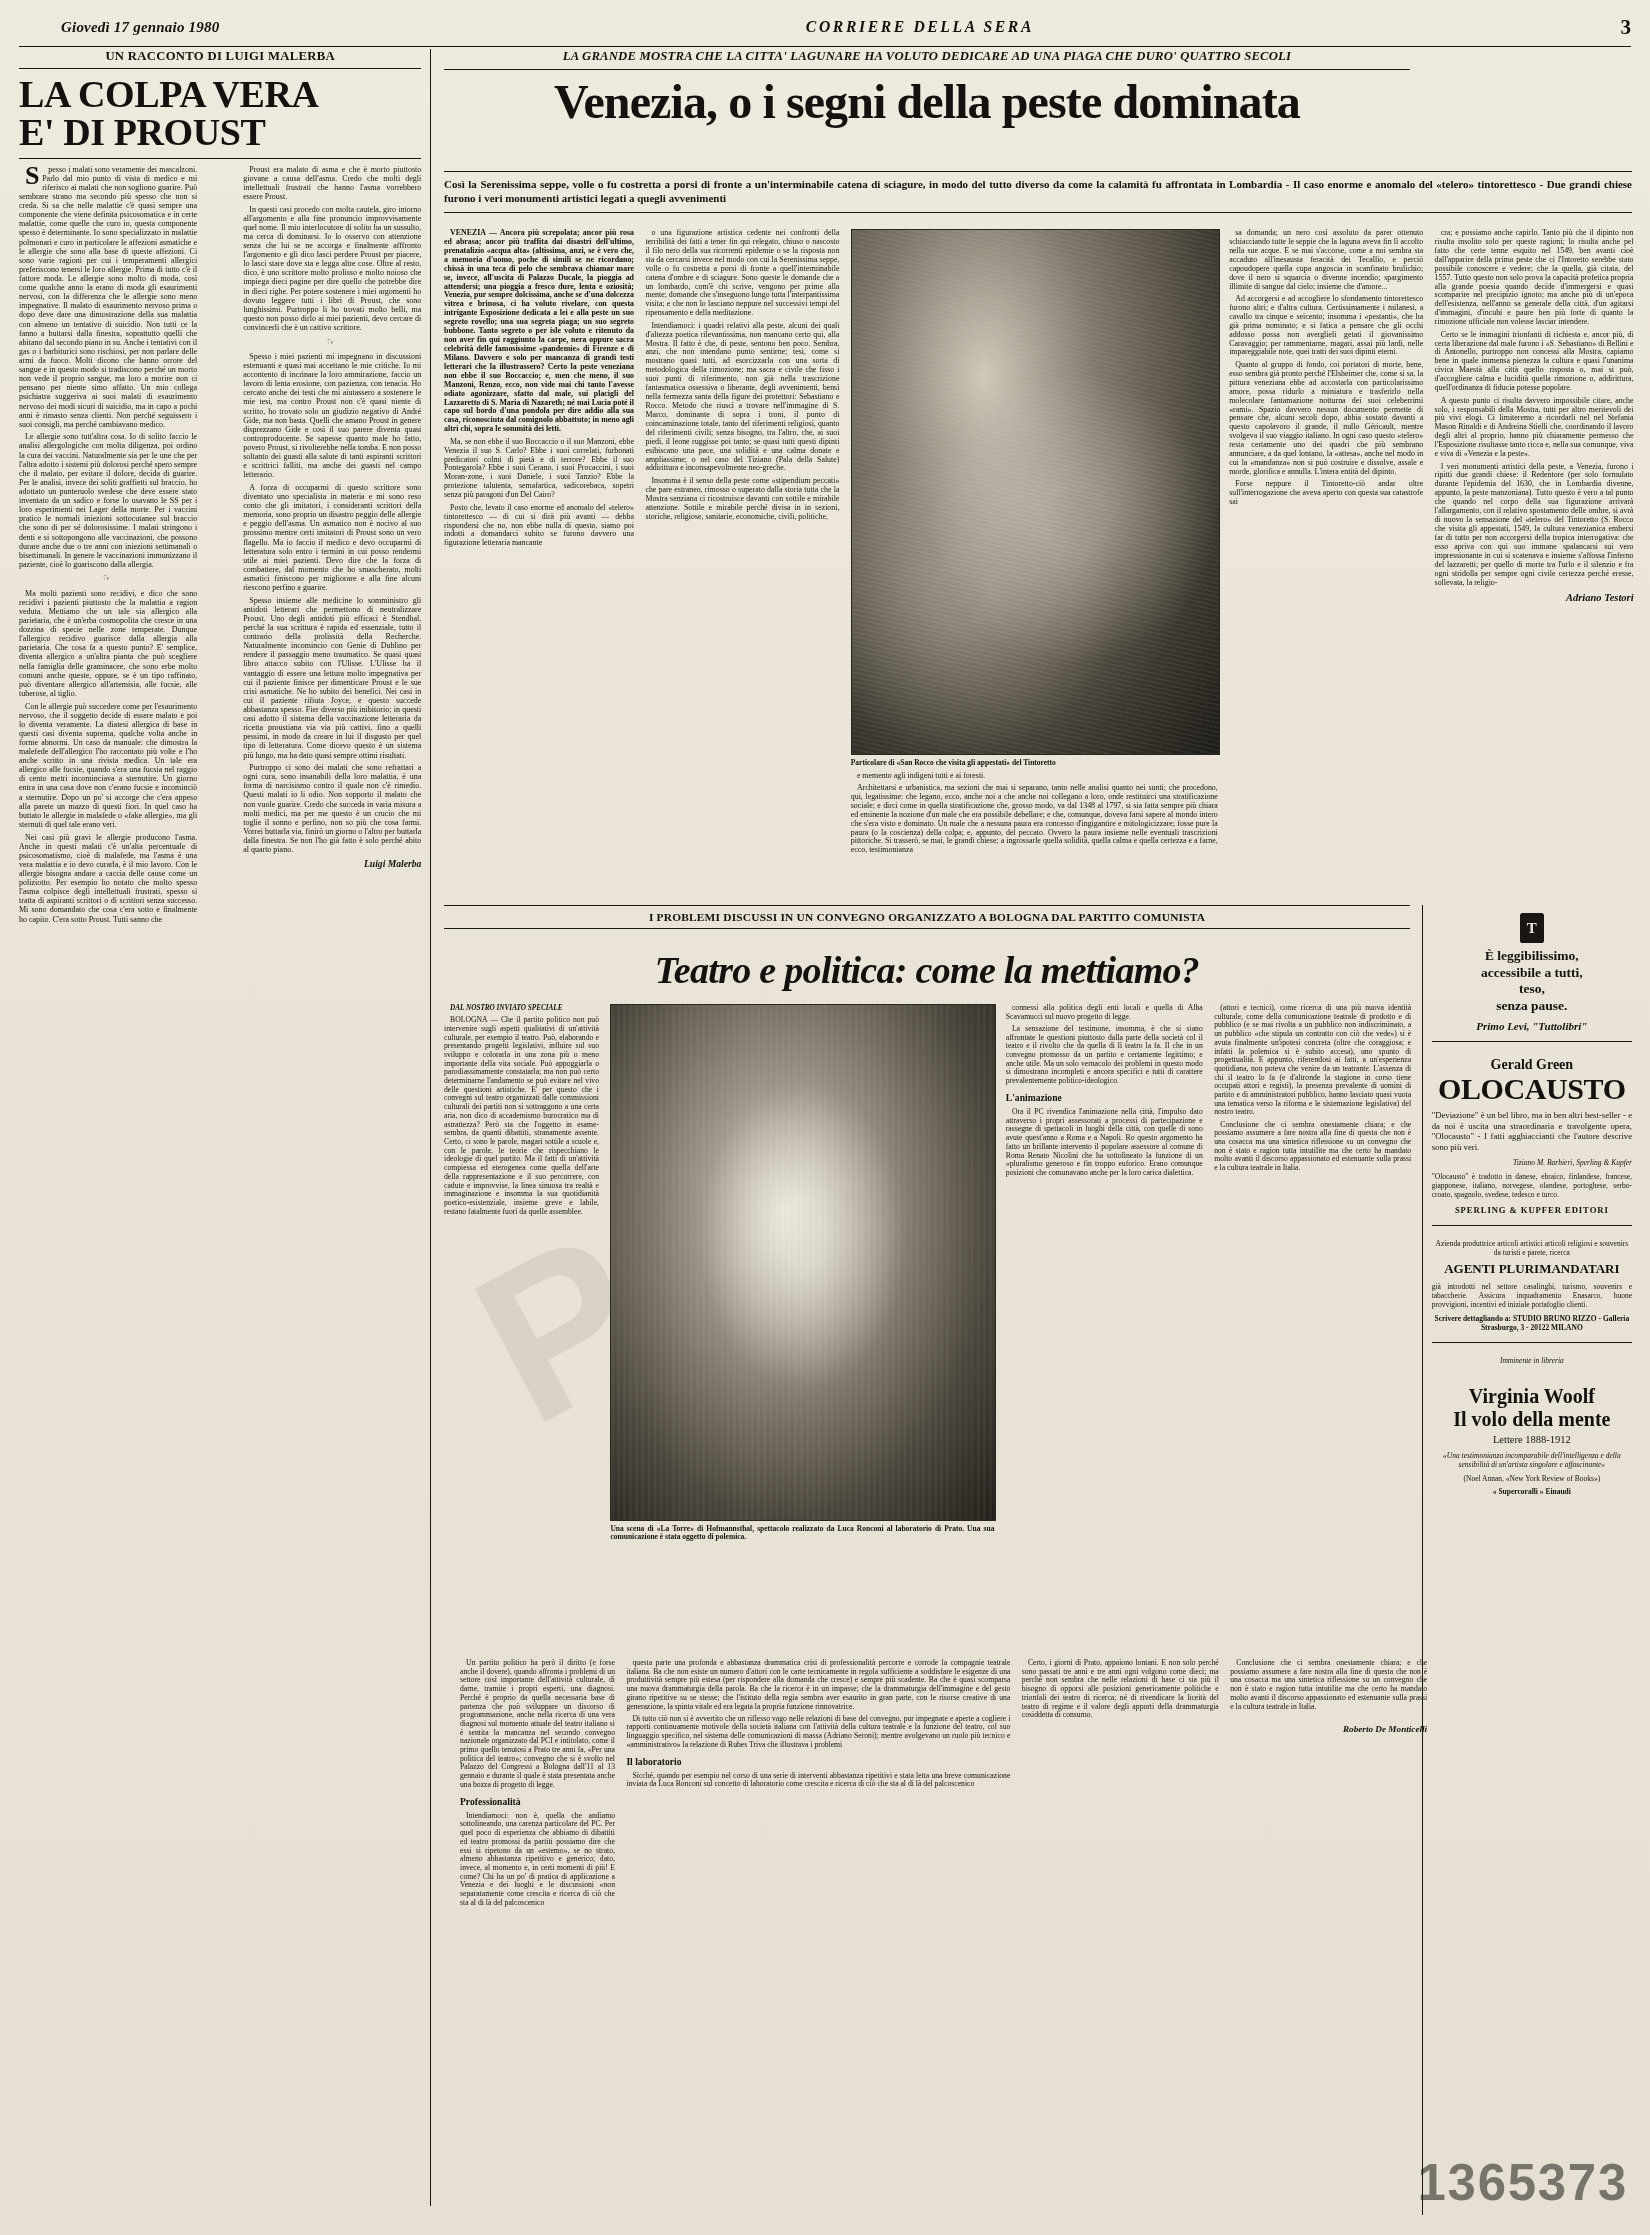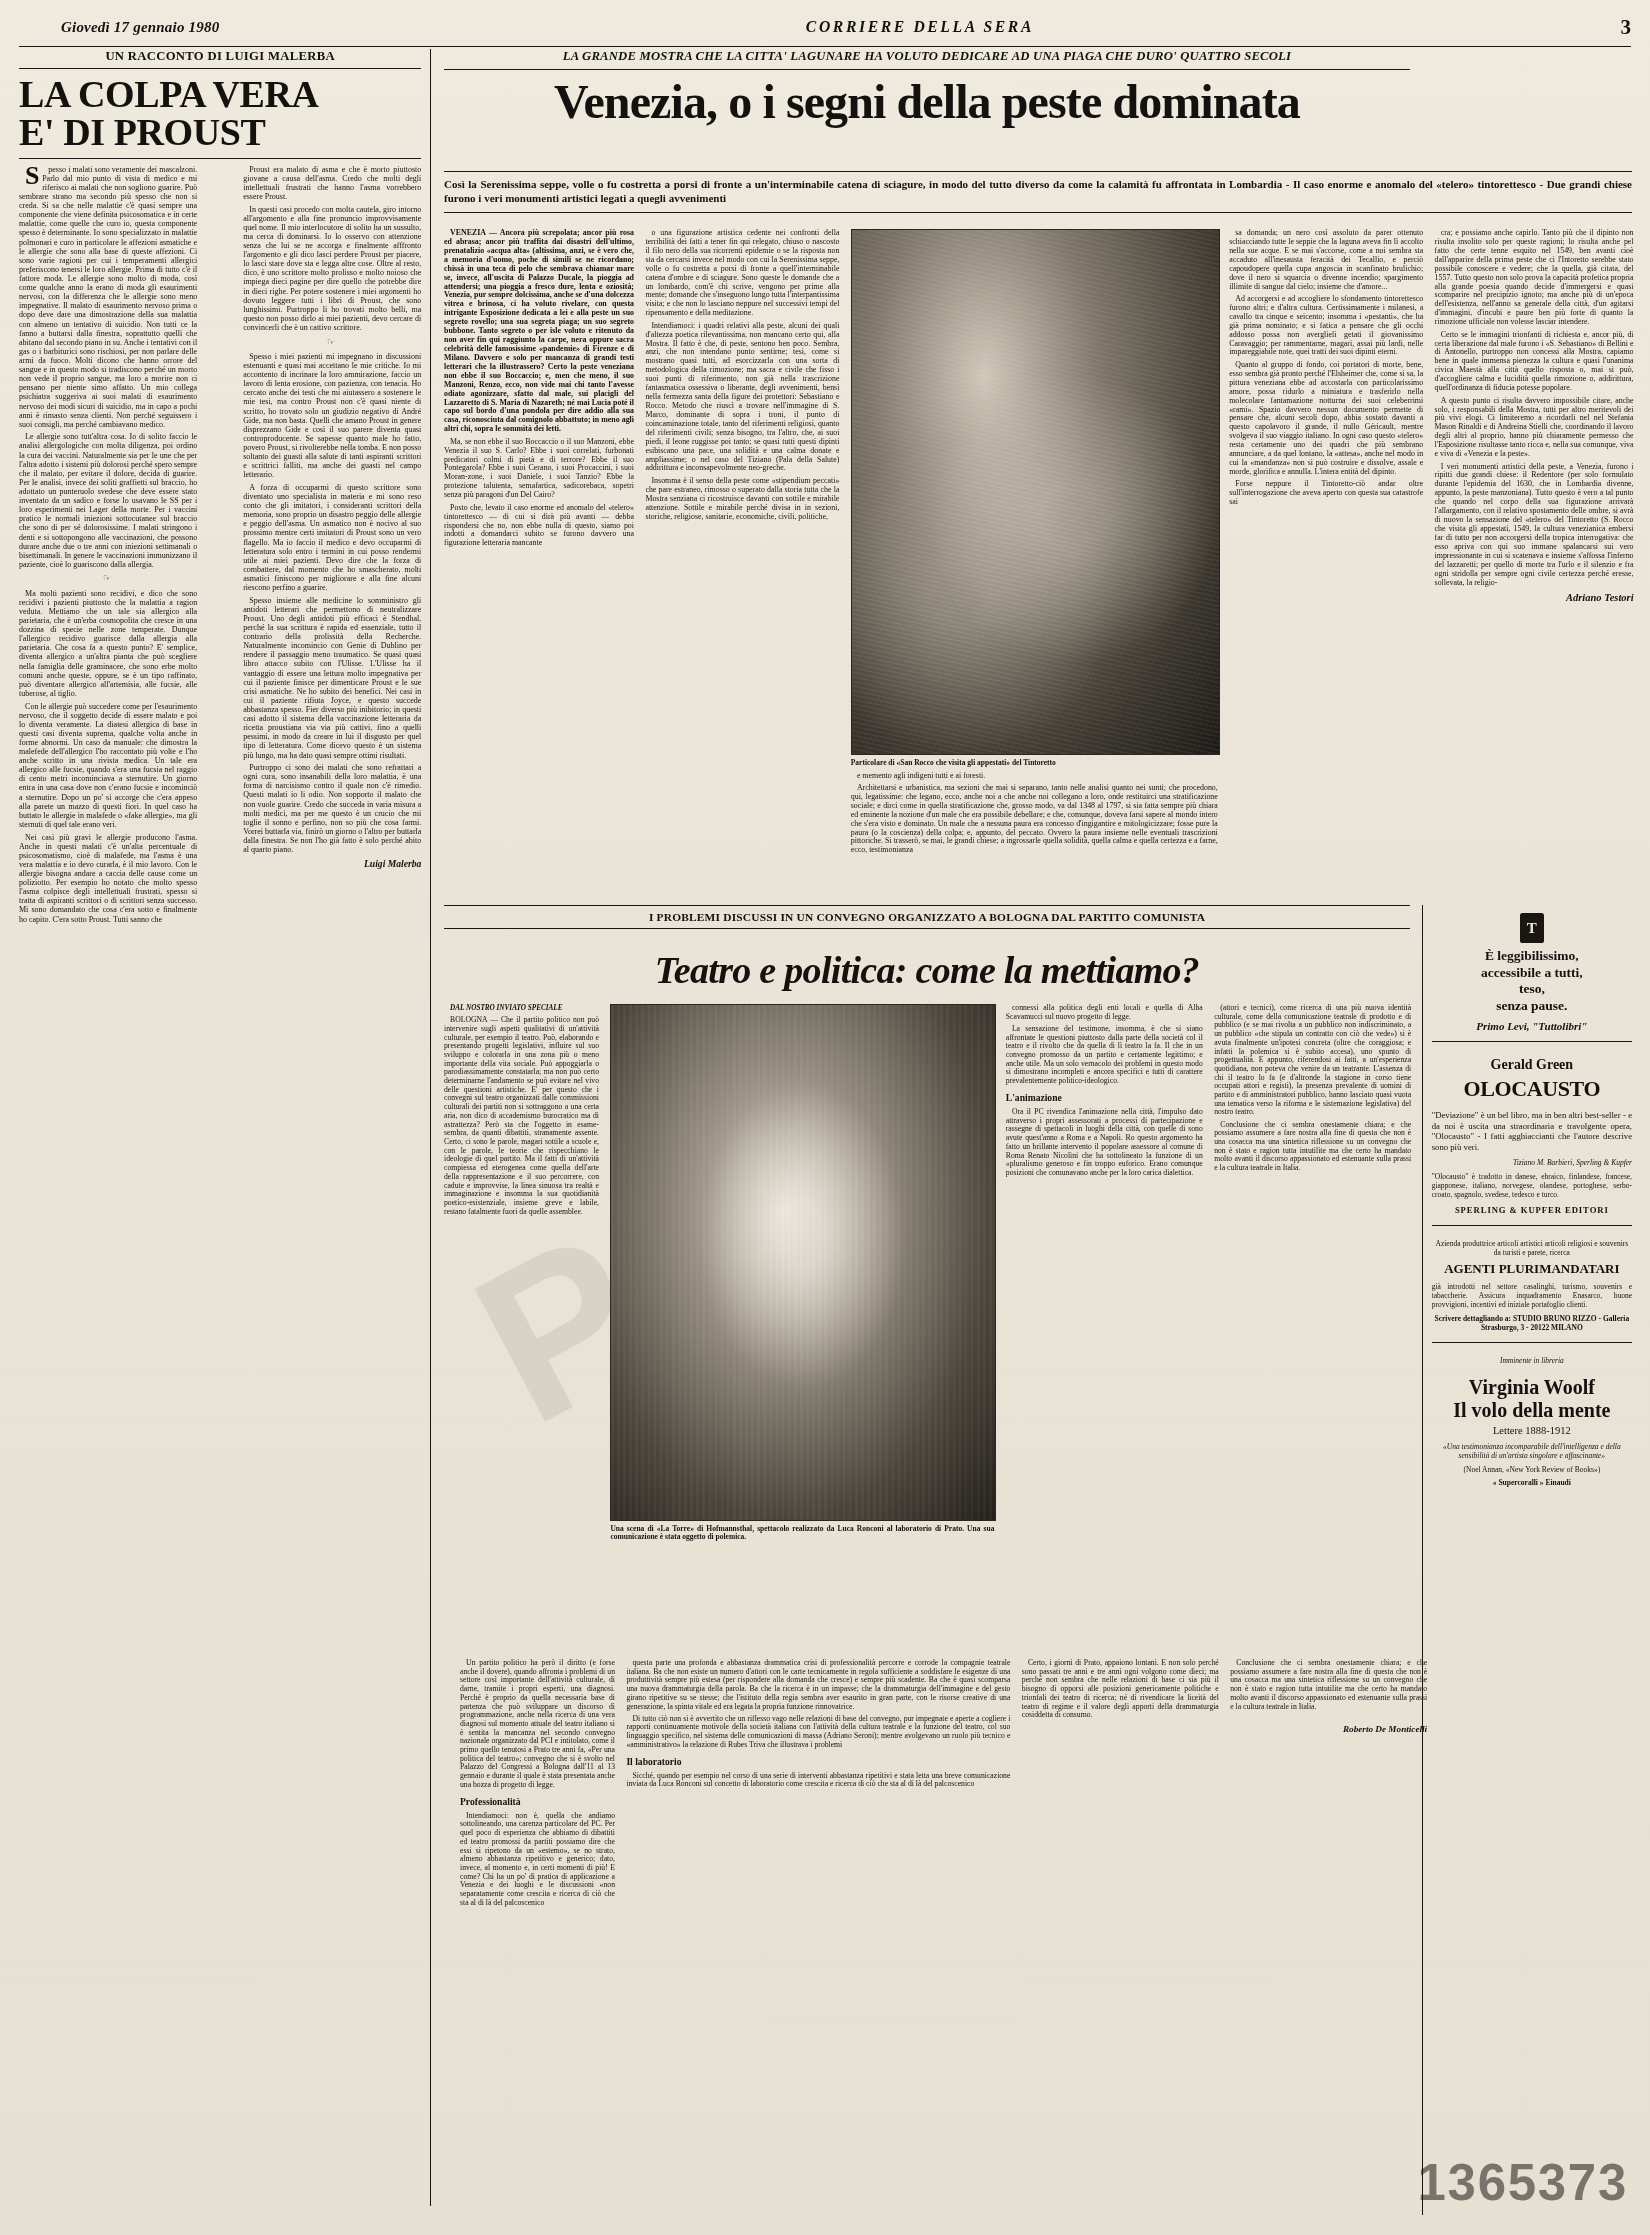--- a/index.html
+++ b/index.html
@@ -160,21 +160,21 @@
   
   .rail {
     position:absolute; left:1422px; top:905px; width:210px; height:1310px;
     border-left:0.9px solid #1a1713; padding-left:8.7px; box-sizing:border-box;
   }
   .ad { border-bottom:0.9px solid #1a1713; padding:7.9px 0 9.6px 0; text-align:center; }
   .ad:last-child { border-bottom:none; }
   .ad .quote { font-size:13.5px; line-height:16.6px; font-weight:bold; }
   .ad .byline { font-size:11px; font-weight:bold; margin-top:5.2px; font-style:italic; }
   .ad .aut { font-size:14px; font-weight:bold; margin-top:7px;text-align:center; }
-  .ad .bigname { font-size:22px; font-weight:bold; letter-spacing:-0.4px; line-height:31px;}
+  .ad .bigname { font-size:30px; font-weight:bold; letter-spacing:-0.4px; line-height:31px;}
   .ad .body { font-size:8.7px; line-height:1.22; text-align:justify; margin-top:6.1px; }
   .ad .small { font-size:7.5px; line-height:1.2; text-align:justify; margin-top:5.2px; }
   .ad .pub { font-size:8.7px; font-weight:bold; letter-spacing:0.9px; margin-top:6.1px; }
   .ad .hdr { font-size:13px; font-weight:bold; line-height:15.7px; }
   .ad .title-serif { font-size:20px; font-weight:bold; line-height:23px; }
   .ad .sub-serif { font-size:10.5px; margin-top:2.6px; }
   .logo-badge {
     width:24.5px; height:30px; margin:0 auto 5.2px auto;
     background:#1a1713; color:#efeade; font-size:15px; line-height:30px; font-weight:bold;
     border-radius:2.6px;
@@ -358,21 +358,21 @@
 
     <div class="ad">
       <div class="small" style="text-align:center">Azienda produttrice articoli artistici articoli religiosi e souvenirs da turisti e parete, ricerca</div>
       <div class="hdr" style="margin-top:4.4px">AGENTI PLURIMANDATARI</div>
       <div class="small">già introdotti nel settore casalinghi, turismo, souvenirs e tabaccherie. Assicura inquadramento Enasarco, buone provvigioni, incentivi ed iniziale portafoglio clienti.</div>
       <div class="small" style="text-align:center;font-weight:bold">Scrivere dettagliando a: STUDIO BRUNO RIZZO - Galleria Strasburgo, 3 - 20122 MILANO</div>
     </div>
 
     <div class="ad">
       <div class="small" style="text-align:center;font-style:italic">Imminente in libreria</div>
-      <div class="title-serif" style="margin-top:11px">Virginia Woolf</div>
+      <div class="title-serif" style="margin-top:20px">Virginia Woolf</div>
       <div class="title-serif">Il volo della mente</div>
       <div class="sub-serif">Lettere 1888-1912</div>
       <div class="small" style="text-align:center;font-style:italic;margin-top:6.1px">«Una testimonianza incomparabile dell'intelligenza e della sensibilità di un'artista singolare e affascinante»</div>
       <div class="small" style="text-align:center">(Noel Annan, «New York Review of Books»)</div>
       <div class="small" style="text-align:center;font-weight:bold;margin-top:4.4px">« Supercoralli » Einaudi</div>
     </div>
 
   </div>
 
   <div class="wm">1365373</div>

